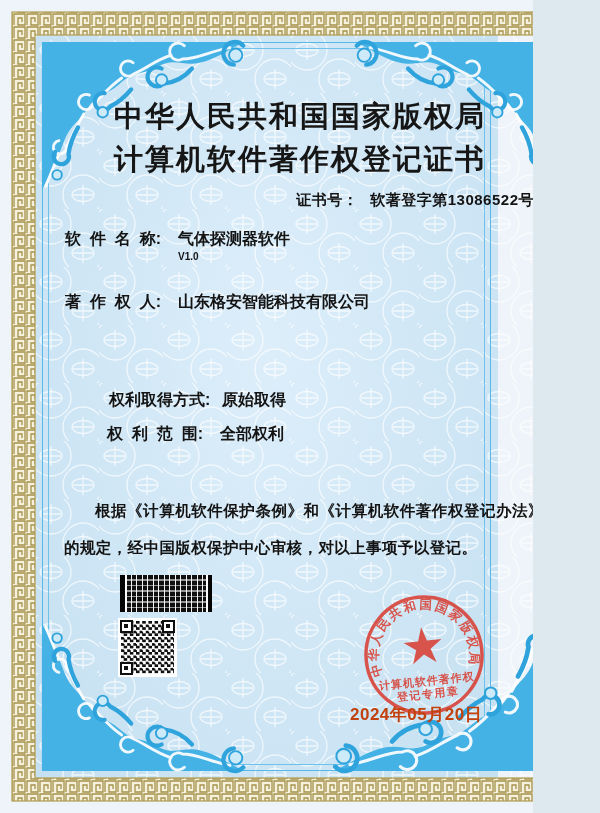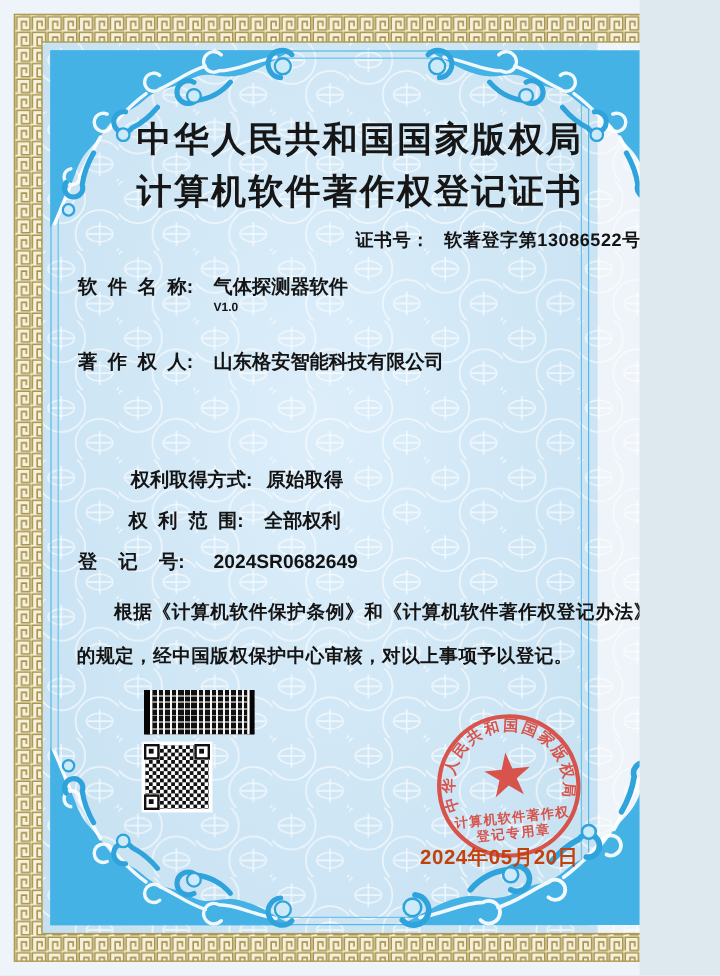--- a/index.html
+++ b/index.html
@@ -28,21 +28,21 @@
     letter-spacing:2px;color:#161616;
     font-family:"Liberation Serif","DejaVu Serif",serif;
   }
   .certno{
     position:absolute;top:191px;right:66px;font-size:15px;font-weight:700;
     letter-spacing:.5px;
   }
   .certno .gap{display:inline-block;width:12px;}
   .frow{position:absolute;left:65px;font-size:16px;font-weight:700;white-space:pre;}
   .f-label{display:inline-block;width:113px;white-space:pre;}
-  .f-value{white-space:pre;}
+  .f-value{white-space:pre;font-family:Liberation Mono, monospace;}
   .v2{position:absolute;left:178px;font-size:10px;font-weight:700;}
   .para{
     position:absolute;left:64px;top:492px;width:480px;
     font-size:15.5px;font-weight:700;line-height:37px;
     text-indent:2em;letter-spacing:.4px;text-align:justify;
   }
   
   .barcode{
     position:absolute;left:120px;top:575px;width:92px;height:37px;
     background-color:#101010;
@@ -157,21 +157,20 @@
 
     <div class="frow" style="top:229px;"><span class="f-label">软  件  名  称:</span><span class="f-value">气体探测器软件</span></div>
     <div class="v2" style="top:251px;">V1.0</div>
 
     <div class="frow" style="top:292px;"><span class="f-label">著  作  权  人:</span><span class="f-value">山东格安智能科技有限公司</span></div>
 
     <div class="frow" style="top:390px;margin-left:44px;"><span class="f-label">权利取得方式:</span><span class="f-value">原始取得</span></div>
 
     <div class="frow" style="top:424px;margin-left:42px;"><span class="f-label">权  利  范  围:</span><span class="f-value">全部权利</span></div>
 
-    <div class="frow" style="top:458px;"><span class="f-label">登    记    号:</span><span class="f-value">2024SR0682649</span></div>
 
     <div class="para">根据《计算机软件保护条例》和《计算机软件著作权登记办法》的规定，经中国版权保护中心审核，对以上事项予以登记。</div>
 
     <div class="barcode">
       <span class="guard-l"></span>
       <span class="guard-r"></span>
     </div>
 
     <div class="qr">
       <div class="qr-noise"></div>

